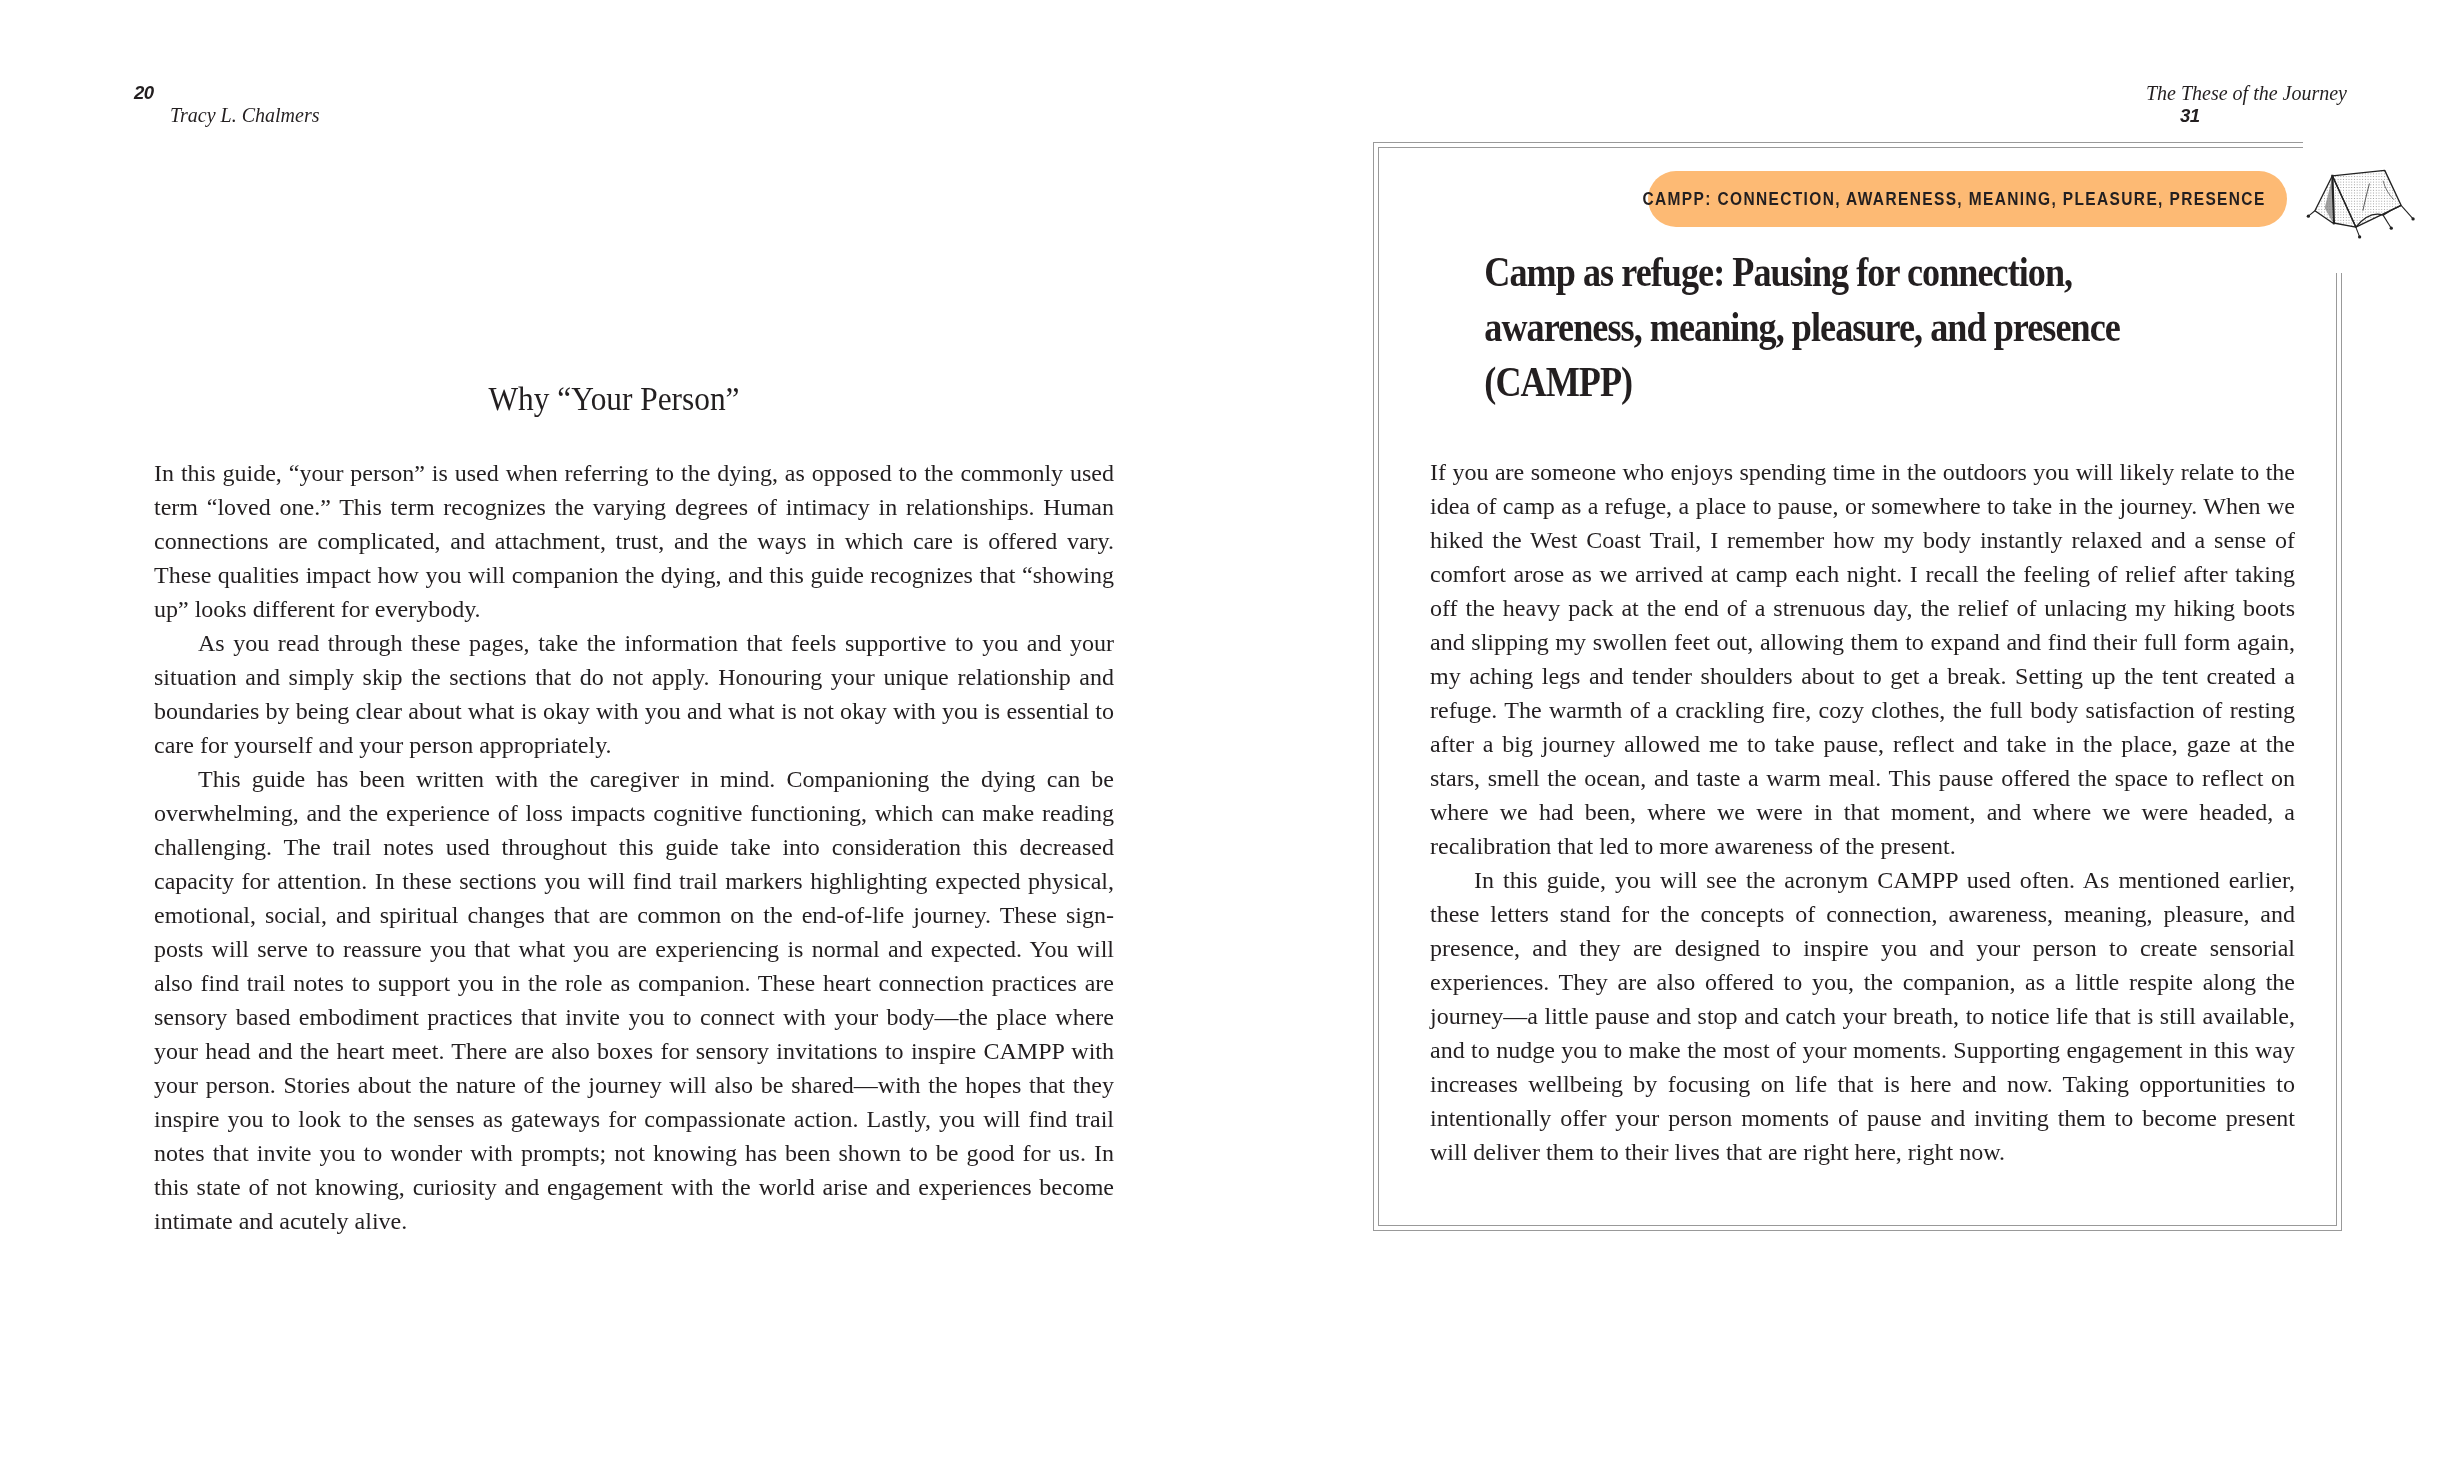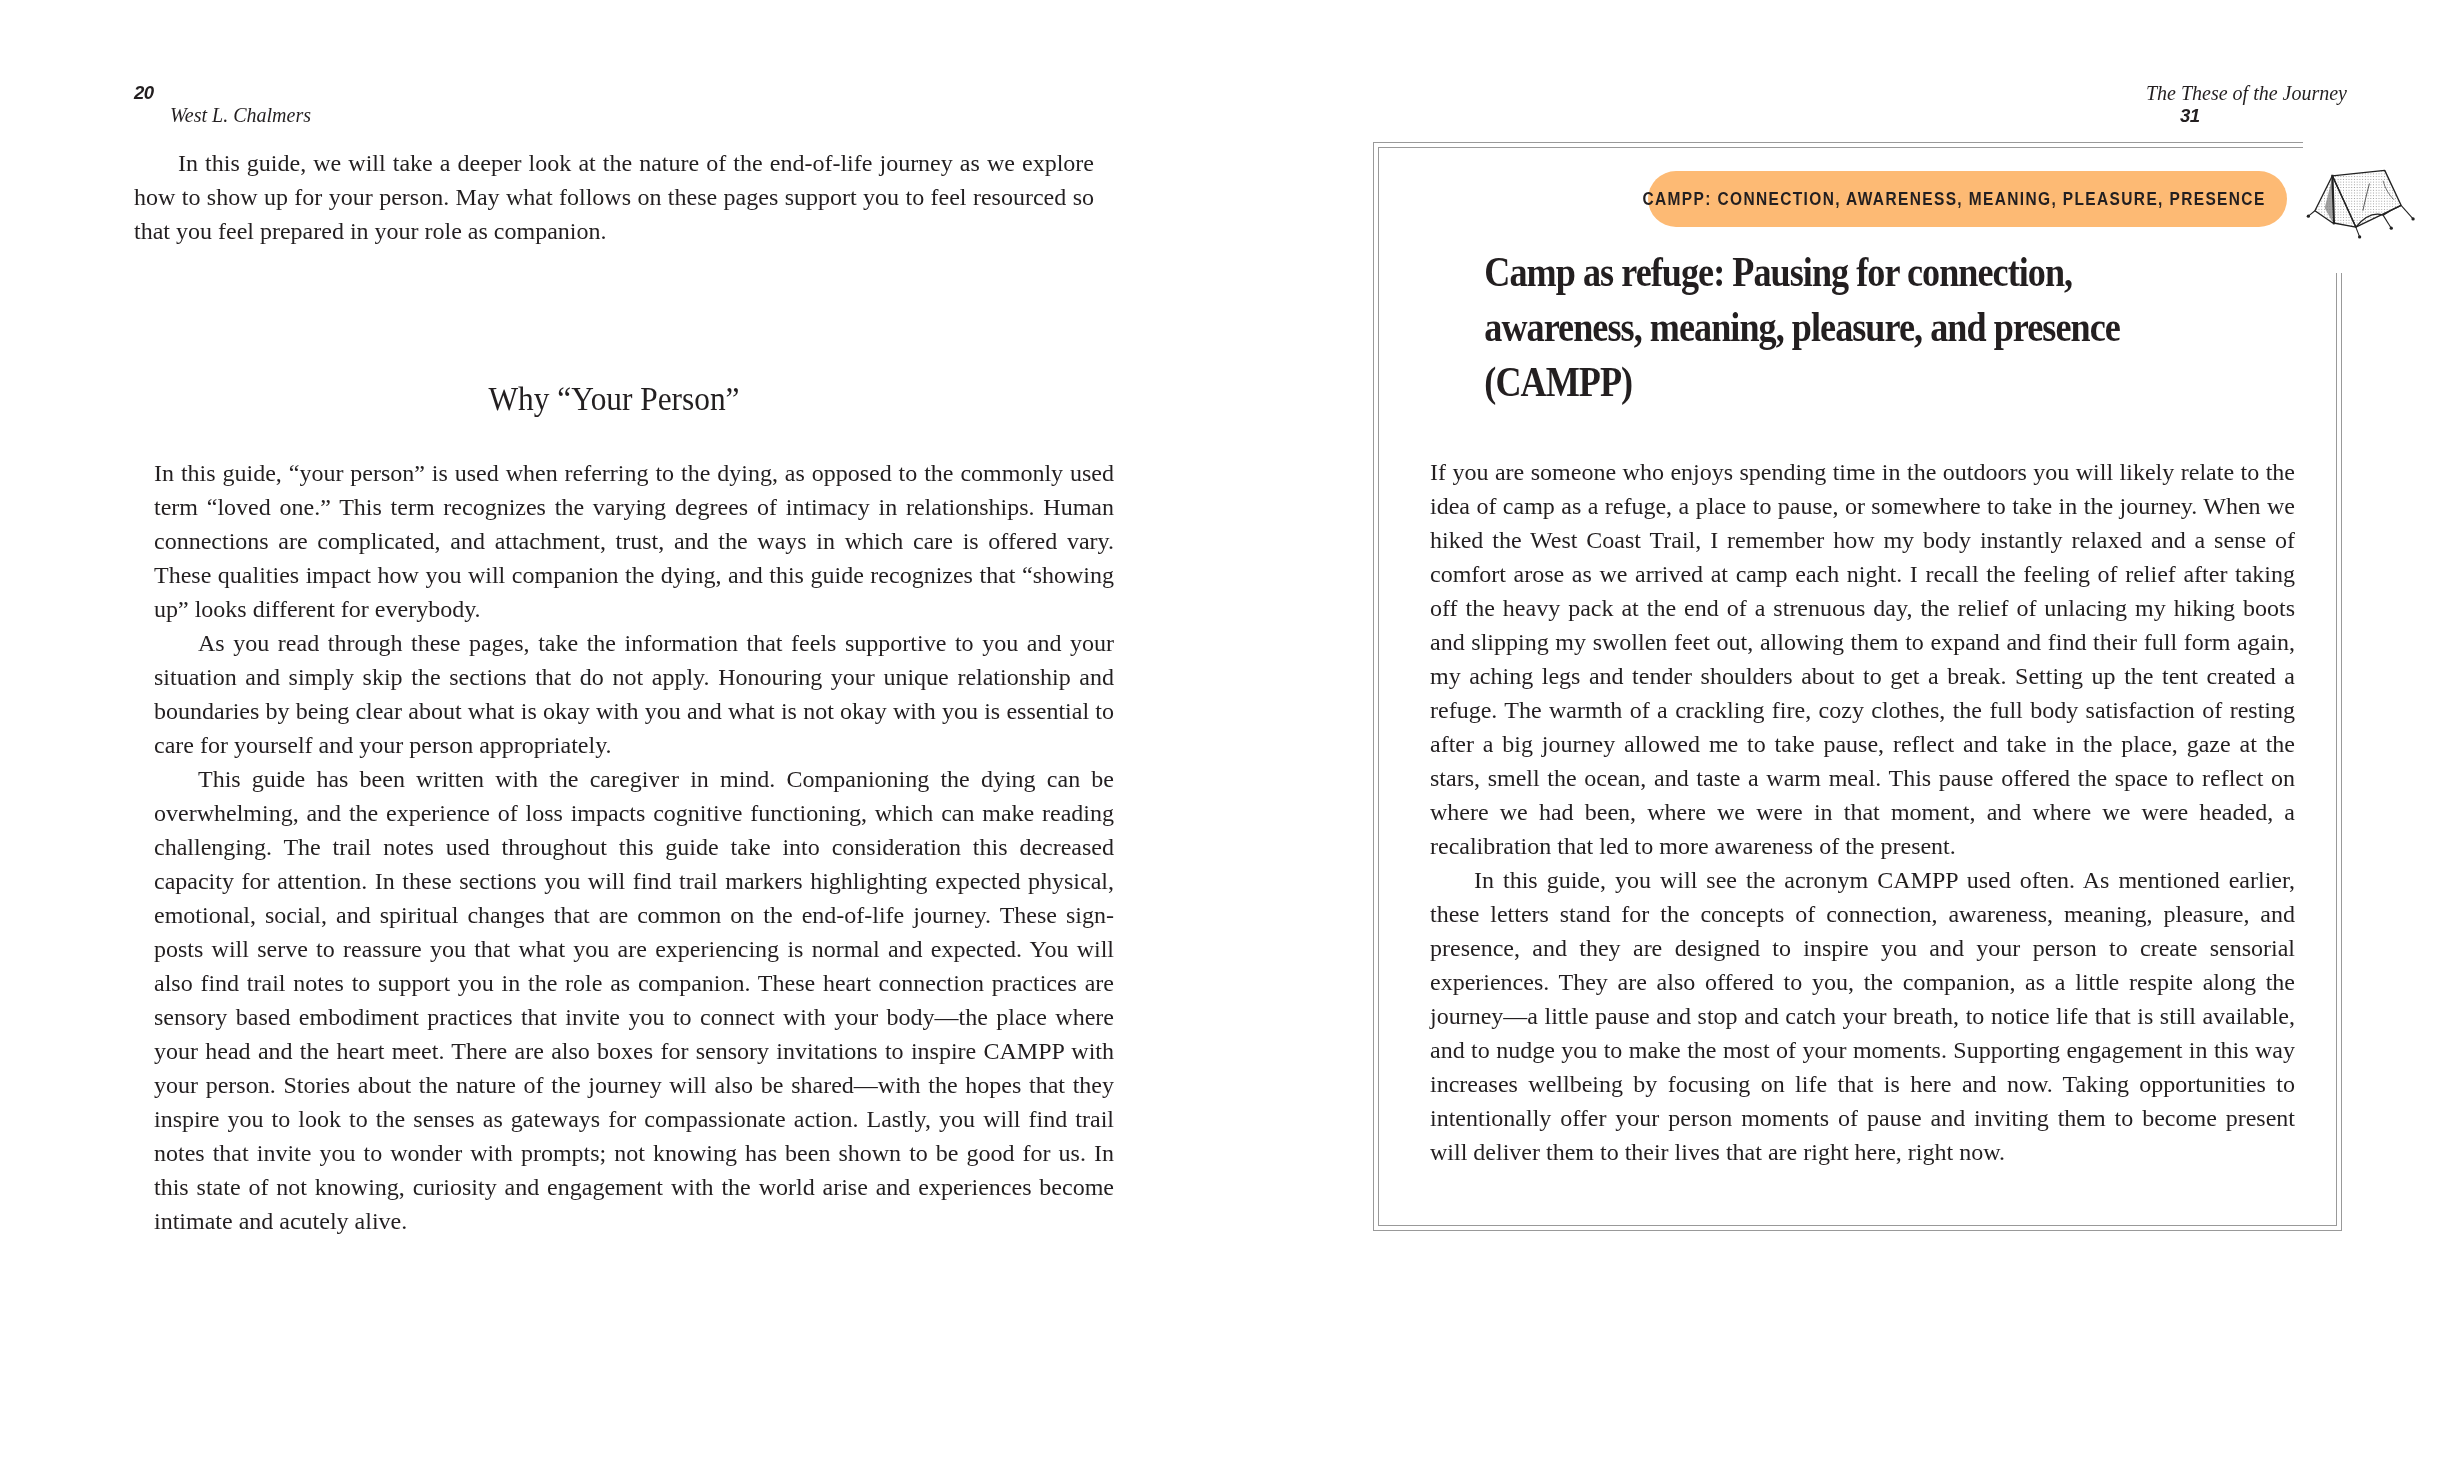--- a/index.html
+++ b/index.html
@@ -33,25 +33,24 @@
   #box-title { position:absolute; left:1423px; width:876px; top:245px; margin:0; text-align:left;
      font-family:"Liberation Serif", "DejaVu Serif", serif; font-weight:bold; font-size:42px; line-height:55px; letter-spacing:-1.1px; }
   #box-title span { display:block; transform:scaleX(0.86); white-space:nowrap; }
   #right-body { left:1430px; top:455px; width:865px; }
 </style>
 </head>
 <body>
 
 <div id="head-left" class="run-head">
   <span class="pgnum">20</span>
-  <span class="runtitle">West L. Chalmers</span>
+  <span class="runtitle">Tracy L. Chalmers</span>
 </div>
 
 <div id="left-top" class="col">
-  <p class="ind">In this guide, we will take a deeper look at the nature of the end-of-life journey as we explore how to show up for your person. May what follows on these pages support you to feel resourced so that you feel prepared in your role as companion.</p>
 </div>
 
 <h2 id="left-heading">Why “Your Person”</h2>
 
 <div id="left-body" class="col">
   <p>In this guide, “your person” is used when referring to the dying, as opposed to the commonly used term “loved one.” This term recognizes the varying degrees of intimacy in relationships. Human connections are complicated, and attachment, trust, and the ways in which care is offered vary. These qualities impact how you will companion the dying, and this guide recognizes that “showing up” looks different for everybody.</p>
   <p class="ind">As you read through these pages, take the information that feels supportive to you and your situation and simply skip the sections that do not apply. Honouring your unique relationship and boundaries by being clear about what is okay with you and what is not okay with you is essential to care for yourself and your person appropriately.</p>
   <p class="ind">This guide has been written with the caregiver in mind. Companioning the dying can be overwhelming, and the experience of loss impacts cognitive functioning, which can make reading challenging. The trail notes used throughout this guide take into consideration this decreased capacity for attention. In these sections you will find trail markers highlighting expected physical, emotional, social, and spiritual changes that are common on the end-of-life journey. These sign-posts will serve to reassure you that what you are experiencing is normal and expected. You will also find trail notes to support you in the role as companion. These heart connection practices are sensory based embodiment practices that invite you to connect with your body—the place where your head and the heart meet. There are also boxes for sensory invitations to inspire CAMPP with your person. Stories about the nature of the journey will also be shared—with the hopes that they inspire you to look to the senses as gateways for compassionate action. Lastly, you will find trail notes that invite you to wonder with prompts; not knowing has been shown to be good for us. In this state of not knowing, curiosity and engagement with the world arise and experiences become intimate and acutely alive.</p>
 </div>
 

